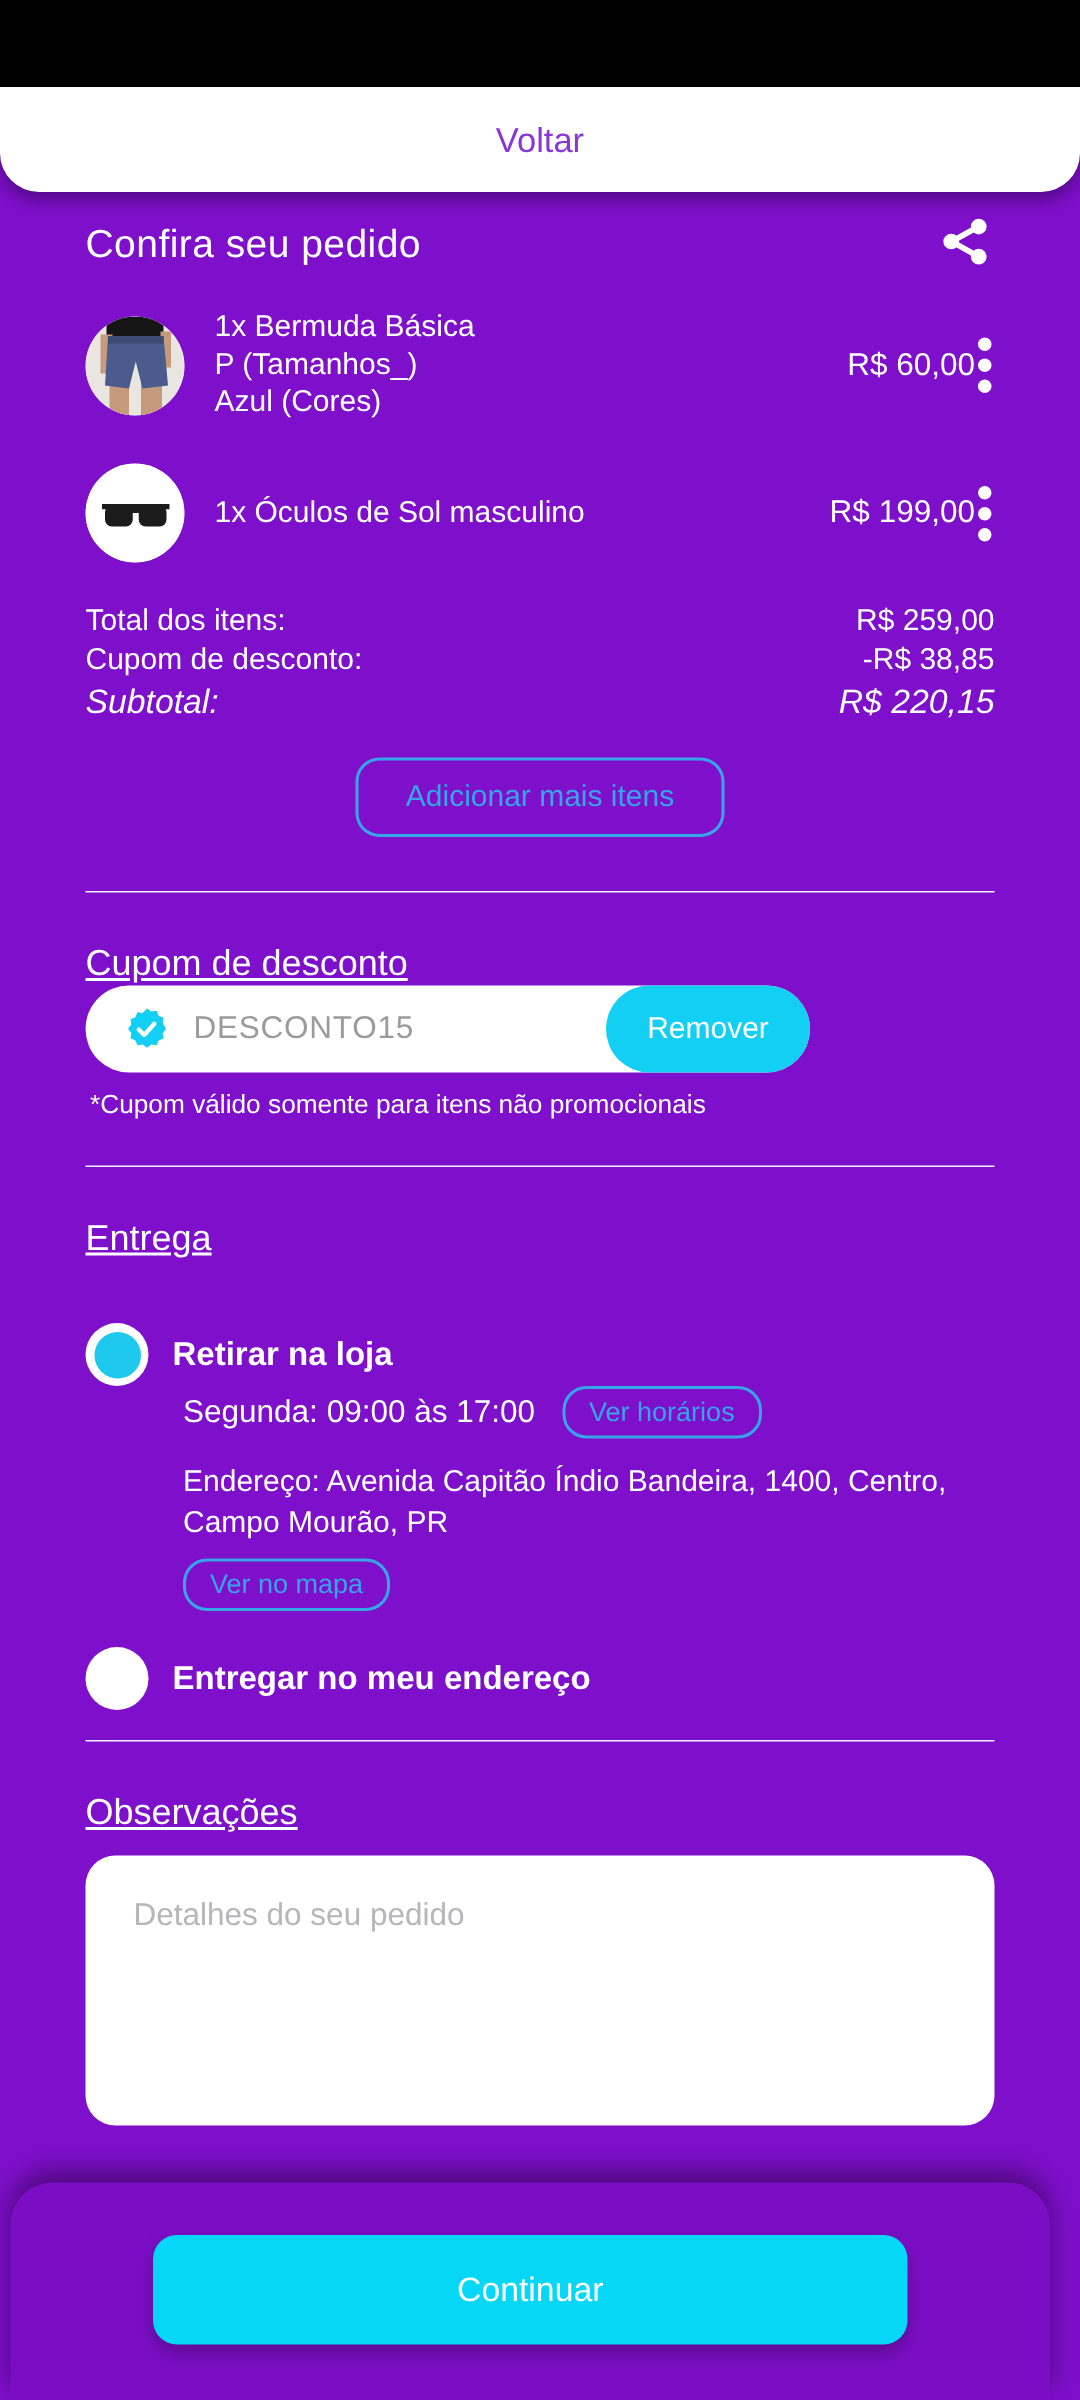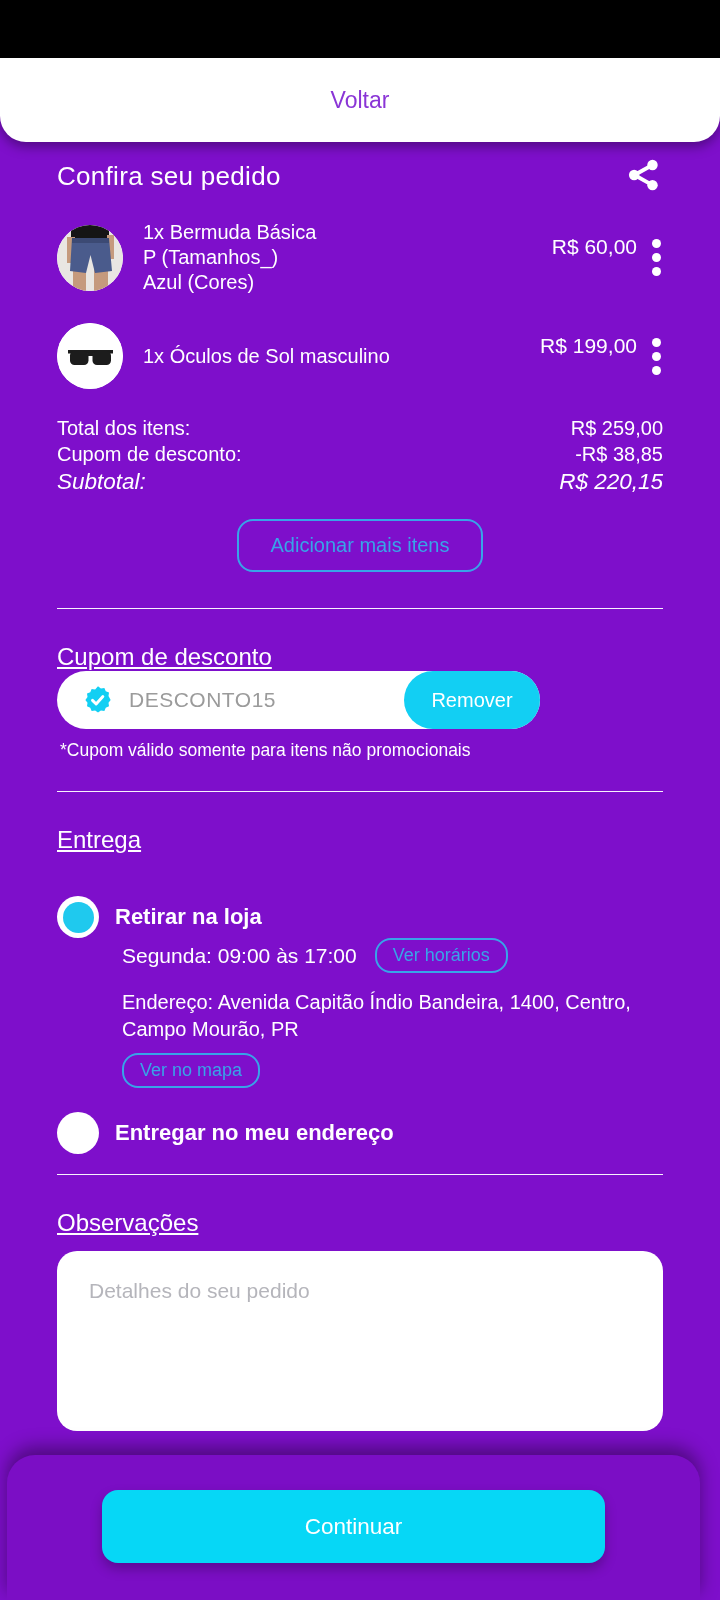--- a/index.html
+++ b/index.html
@@ -7,40 +7,40 @@
   body {
     font-family:"Liberation Sans", sans-serif;
     background:#7e0fcb;
     position:relative;
     overflow:hidden;
     color:#fff;
   }
   
   .status-bar { height:58px; background:#000; }
   .voltar-card {
-    height:84px; background:#fff;
+    height:70px; background:#fff;
     border-radius:0 0 26px 26px;
     box-shadow:0 5px 12px rgba(0,0,0,.35);
     display:flex; align-items:center; justify-content:center;
     position:relative; z-index:5;
   }
   .voltar-card .back-label { color:#8a35d6; font-size:23px; cursor:pointer; }
   
   .content { padding:0 57px; }
   .header-row { margin-top:14px; display:flex; align-items:center; justify-content:space-between; }
   .page-title { font-size:26px; font-weight:500; letter-spacing:.3px; }
   .share-btn { width:40px; height:40px; display:flex; align-items:center; justify-content:center; cursor:pointer; background:none; border:none; }
   
   .item-row { display:flex; align-items:center; gap:20px; }
   .item-row.first { margin-top:24px; }
   .item-row.second { margin-top:28px; }
   .avatar { width:66px; height:66px; border-radius:50%; overflow:hidden; flex:0 0 66px; background:#fff; }
   .avatar svg { display:block; width:66px; height:66px; }
   .item-text { flex:1; font-size:20px; line-height:25px; }
-  .item-right { display:flex; gap:13px; }
+  .item-right { display:flex; align-items:center; }
   .item-price { font-size:21px; white-space:nowrap; }
   .kebab { display:flex; flex-direction:column; gap:5px; padding:4px 2px; background:none; border:none; cursor:pointer; }
   .kebab i { width:9px; height:9px; border-radius:50%; background:#fff; display:block; }
   
   .totals { margin-top:26px; }
   .totals-row { display:flex; justify-content:space-between; font-size:20px; line-height:26px; }
   .totals-row.subtotal { font-size:22.5px; line-height:30px;font-style:italic; }
   
   .outline-btn {
     background:transparent; border:2.5px solid #38a4e8; color:#38a4e8;

